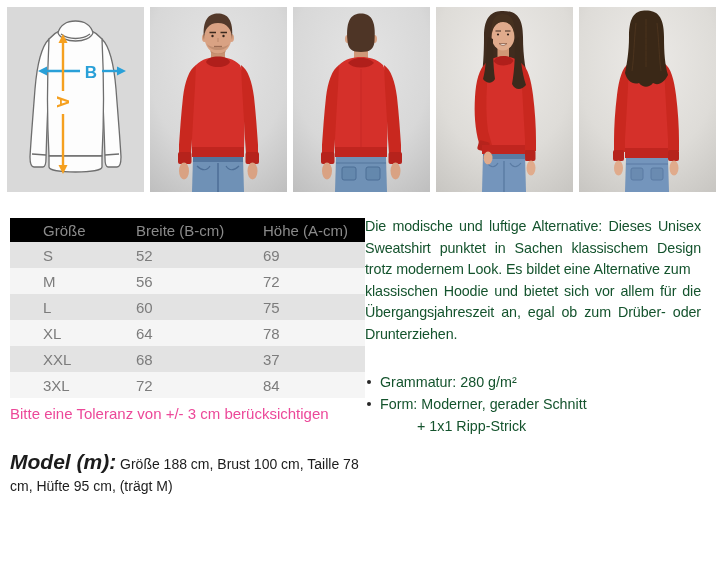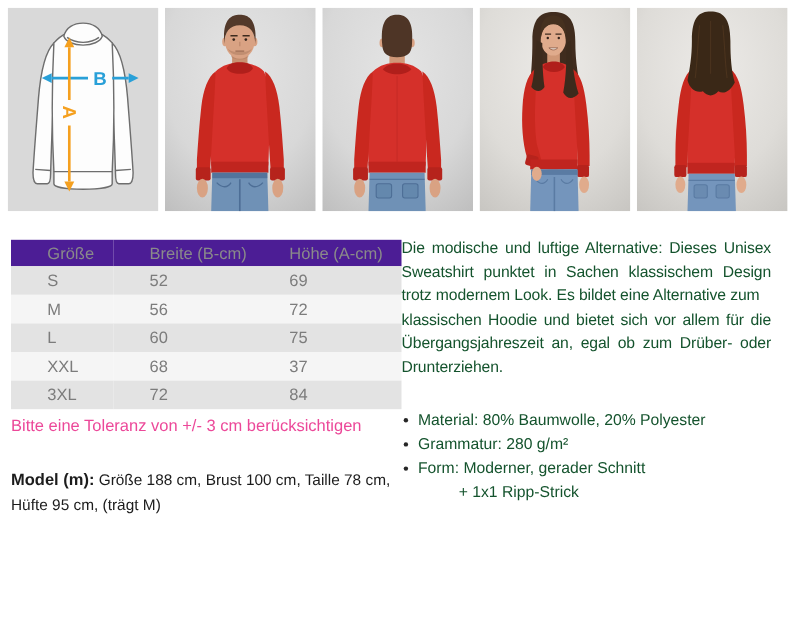--- a/index.html
+++ b/index.html
@@ -12,31 +12,31 @@
   
   .gallery{position:absolute;top:7px;left:7px;display:flex;gap:6px;}
   .gallery figure{margin:0;width:137px;height:185px;}
   .gallery svg{display:block;width:137px;height:185px;}
 
   
   .left-col{position:absolute;top:218px;left:10px;width:355px;}
   table.size-table{border-collapse:collapse;width:355px;table-layout:fixed;font-size:15px;}
   table.size-table th{
     font-weight:normal;color:#8a8a8a;text-align:left;height:24px;
-    padding:0 0 0 33px;background:#4c1d95;
+    padding:0 0 0 33px;background:#000000;
   }
   table.size-table td{
     color:#7c7c7c;height:26px;padding:0 0 0 33px;
   }
   table.size-table tbody tr:nth-child(odd) td{background:#e3e3e3;}
   table.size-table tbody tr:nth-child(even) td{background:#f5f5f5;}
 
   .tolerance{margin:7px 0 0;font-size:15px;color:#ec4899;}
   .model-block{font-size:14px;color:#1c1c1c;line-height:22px;}
-  .model-block b{font-size:15px;}
+  .model-block b{font-size:21px;font-style:italic;}
   .model-m{margin:29px 0 0;}
   .model-w{margin:21px 0 0;}
 
   
   .right-col{position:absolute;top:216px;left:365px;width:336px;color:#14532d;}
   .desc{margin:0;font-size:14.3px;line-height:21.5px;text-align:justify;letter-spacing:-0.1px;}
   ul.features{list-style:none;margin:26px 0 0;padding:0;font-size:14.3px;line-height:22px;}
   ul.features li{display:flex;}
   .dot{width:4px;height:4px;border-radius:50%;background:#262626;margin:9px 9px 0 2px;flex:none;}
   .btxt{flex:1;}
@@ -242,20 +242,25 @@
         <td>M</td>
         <td>56</td>
         <td>72</td>
       </tr>
       <tr>
         <td>L</td>
         <td>60</td>
         <td>75</td>
       </tr>
       <tr>
+        <td>XL</td>
+        <td>64</td>
+        <td>78</td>
+      </tr>
+      <tr>
         <td>XXL</td>
         <td>68</td>
         <td>37</td>
       </tr>
       <tr>
         <td>3XL</td>
         <td>72</td>
         <td>84</td>
       </tr>
     </tbody>
@@ -264,24 +269,20 @@
   <p class="tolerance">Bitte eine Toleranz von +/- 3 cm berücksichtigen</p>
 
   <p class="model-block model-m"><b>Model (m):</b><span> Größe 188 cm, Brust 100 cm, Taille 78 cm, Hüfte 95 cm, (trägt M)</span></p>
 
 </div>
 
 <div class="right-col">
   <p class="desc"><span>Die modische und luftige Alternative: Dieses Unisex Sweatshirt punktet in Sachen klassischem Design trotz modernem Look. Es bildet eine Alternative zum</span><br><span>klassischen Hoodie und bietet sich vor allem für die Übergangsjahreszeit an, egal ob zum Drüber- oder Drunterziehen.</span></p>
 
   <ul class="features">
-    <li>
-      <span class="dot"></span>
-      <span class="btxt">Material: 80% Baumwolle, 20% Polyester</span>
-    </li>
     <li>
       <span class="dot"></span>
       <span class="btxt">Grammatur: 280 g/m²</span>
     </li>
     <li>
       <span class="dot"></span>
       <span class="btxt"><span>Form: Moderner, gerader Schnitt</span><span class="sub">+ 1x1 Ripp-Strick</span></span>
     </li>
   </ul>
 </div>

